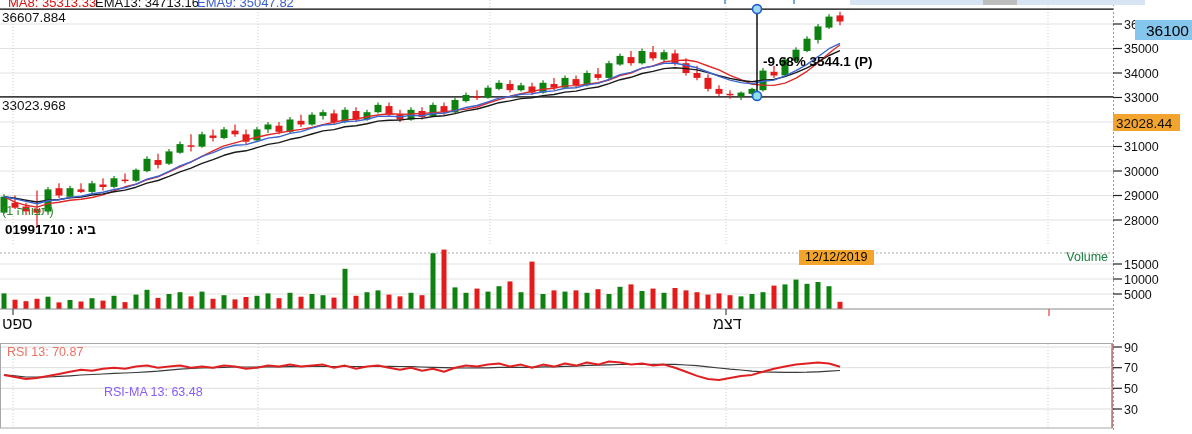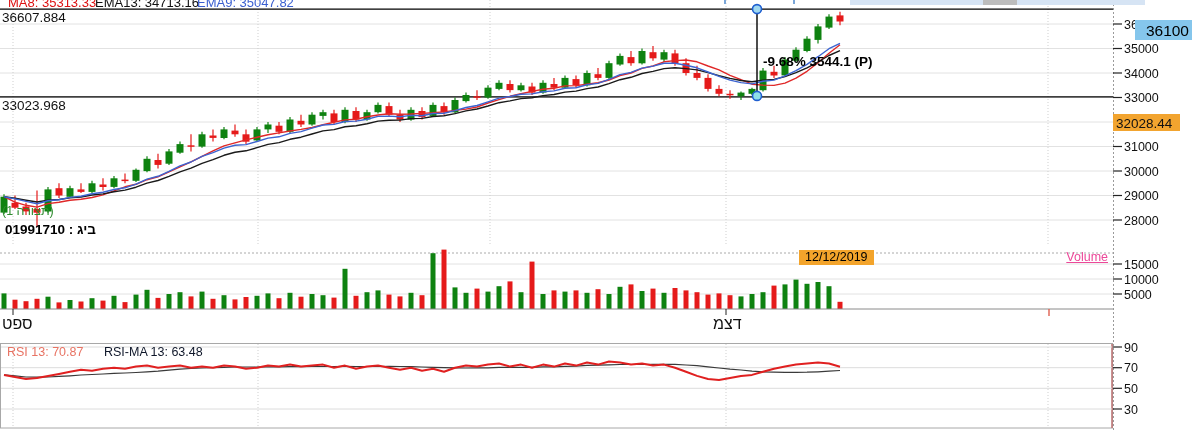--- a/index.html
+++ b/index.html
@@ -319,21 +319,21 @@
         <rect x="826.5" y="41.2" width="5" height="22.8" fill="#0e8210"></rect>
         <rect x="837.5" y="56.8" width="5" height="7.2" fill="#e51a1a"></rect>
       </g>
       <g>
   <line x1="0" x2="1113" y1="64" y2="64" stroke="#8a8a8a"></line>
         <line x1="13" x2="13" y1="64" y2="70" stroke="#222"></line>
         <line x1="726" x2="726" y1="64" y2="70" stroke="#222"></line>
         <line x1="1049" x2="1049" y1="64" y2="71" stroke="#e06050" stroke-width="1.4"></line>
       </g>
     </svg>
-  <div class="volume-title" style="color: #ec4899; text-decoration: underline;">Volume</div>
+  <div class="volume-title" style="color: #15803d;">Volume</div>
   <div class="date-tooltip" style="background: rgb(243, 164, 43);">12/12/2019</div>
 
   <div class="xlabel" id="xl0" style="left: 2px;">ספט</div>
   <div class="xlabel" id="xl1" style="left: 713px; text-align: right;">דצמ</div>
 
   <svg id="rsi-svg" width="1113" height="91">
       <rect x="0.5" y="0.5" width="1112" height="84.5" fill="#fff" stroke="#a8a8a8"></rect>
       <line x1="1112" x2="1112" y1="1" y2="85" stroke="#c07878" stroke-width="1.6"></line>
       <g>
         <line x1="1" x2="1112" y1="4.0" y2="4.0" stroke="#dcdcdc"></line>
@@ -344,21 +344,21 @@
         <line x1="258" x2="258" y1="1" y2="85" stroke="#cfcfcf" stroke-dasharray="1,2"></line>
         <line x1="726" x2="726" y1="1" y2="85" stroke="#cfcfcf" stroke-dasharray="1,2"></line>
         <line x1="1048" x2="1048" y1="1" y2="85" stroke="#cfcfcf" stroke-dasharray="1,2"></line>
       </g>
       <g>
         <polyline points="4,31.9 15,32.9 26,34.0 37,34.2 48,34.0 59,33.4 70,32.8 81,32.0 92,31.5 103,31.0 114,30.4 125,30.0 136,29.5 147,28.8 158,28.1 169,27.1 180,26.2 191,25.5 202,25.0 213,24.7 224,24.3 235,24.0 246,24.0 257,24.0 268,23.8 279,23.8 290,23.7 301,23.6 312,23.5 323,23.5 334,23.5 345,23.4 356,23.5 367,23.5 378,23.5 389,23.4 400,23.5 411,23.7 422,24.0 433,24.3 444,24.7 455,24.9 466,25.0 477,24.9 488,24.8 499,24.4 510,24.4 521,24.3 532,24.3 543,23.9 554,23.9 565,23.3 576,23.1 587,22.4 598,22.1 609,21.8 620,21.5 631,21.5 642,21.5 653,21.4 664,21.4 675,21.4 686,22.0 697,22.7 708,23.9 719,25.0 730,26.2 741,27.0 752,28.1 763,28.8 774,29.1 785,29.3 796,29.3 807,29.2 818,28.8 829,28.2 840,27.5" fill="none" stroke="#3a3a3a" stroke-width="1.2" stroke-linejoin="round"></polyline>
         <polyline points="4,31.9 15,34.0 26,36.0 37,35.0 48,32.9 59,30.9 70,28.8 81,26.7 92,27.8 103,25.7 114,24.7 125,25.7 136,23.6 147,22.6 158,24.7 169,23.6 180,22.6 191,24.7 202,23.6 213,24.7 224,22.6 235,23.6 246,25.7 257,24.7 268,22.6 279,23.6 290,21.6 301,23.6 312,22.6 323,21.6 334,24.7 345,22.6 356,25.7 367,23.6 378,22.6 389,24.7 400,26.7 411,24.7 422,27.8 433,25.7 444,28.8 455,24.7 466,22.6 477,23.6 488,21.6 499,20.5 510,23.6 521,21.6 532,24.7 543,21.6 554,23.6 565,20.5 576,22.6 587,19.5 598,21.6 609,18.5 620,19.5 631,21.6 642,20.5 653,22.6 664,21.6 675,24.7 686,28.8 697,32.9 708,36.0 719,37.1 730,35.0 741,32.9 752,31.9 763,28.8 774,25.7 785,23.6 796,21.6 807,20.5 818,19.5 829,20.5 840,23.8" fill="none" stroke="#e02020" stroke-width="2" stroke-linejoin="round"></polyline>
       </g>
     </svg>
   <span class="rsi-label rsi-l0" style="color: rgb(232, 115, 99);">RSI 13: 70.87</span>
-  <span class="rsi-label rsi-l1" style="color: #0f172a;">RSI-MA 13: 63.48</span>
+  <span class="rsi-label rsi-l1" style="color: #8b5cf6; margin-top: 40px;">RSI-MA 13: 63.48</span>
 
   <svg id="axis-svg" width="79" height="434">
       <line x1="0.5" y1="0" x2="0.5" y2="430" stroke="#9a9a9a" stroke-dasharray="2,2"></line>
       <g>
         <line x1="0" x2="9" y1="24.0" y2="24.0" stroke="#222" stroke-width="1.2"></line>
         <text x="11" y="28.5" font-size="12.5" fill="#111">36000</text>
         <line x1="0" x2="9" y1="48.5" y2="48.5" stroke="#222" stroke-width="1.2"></line>
         <text x="11" y="53.0" font-size="12.5" fill="#111">35000</text>
         <line x1="0" x2="9" y1="73.0" y2="73.0" stroke="#222" stroke-width="1.2"></line>
         <text x="11" y="77.5" font-size="12.5" fill="#111">34000</text>

